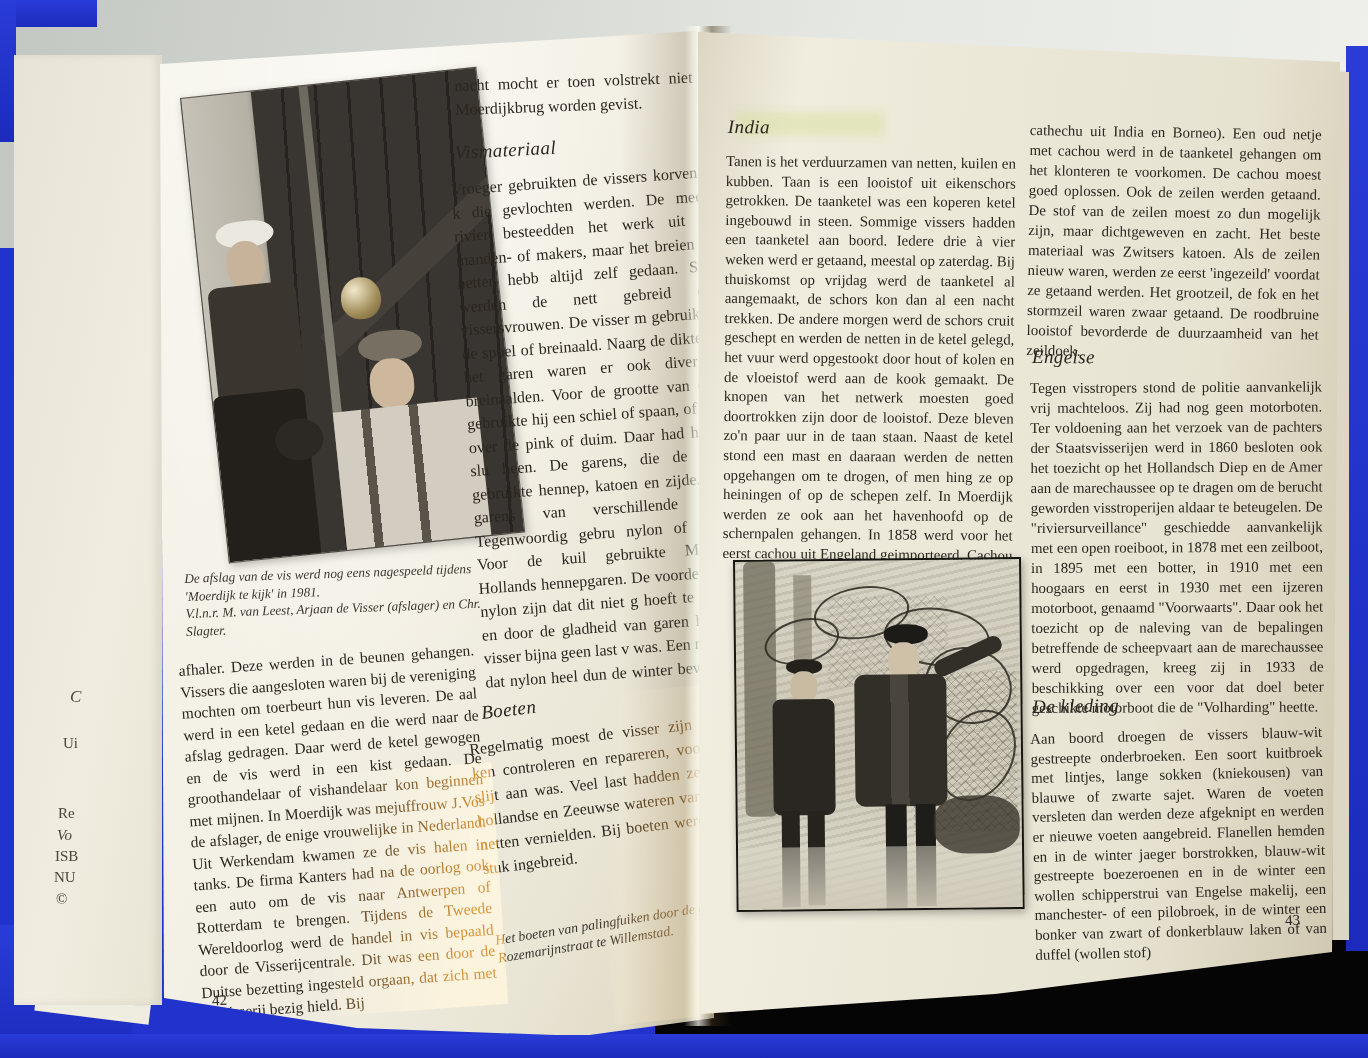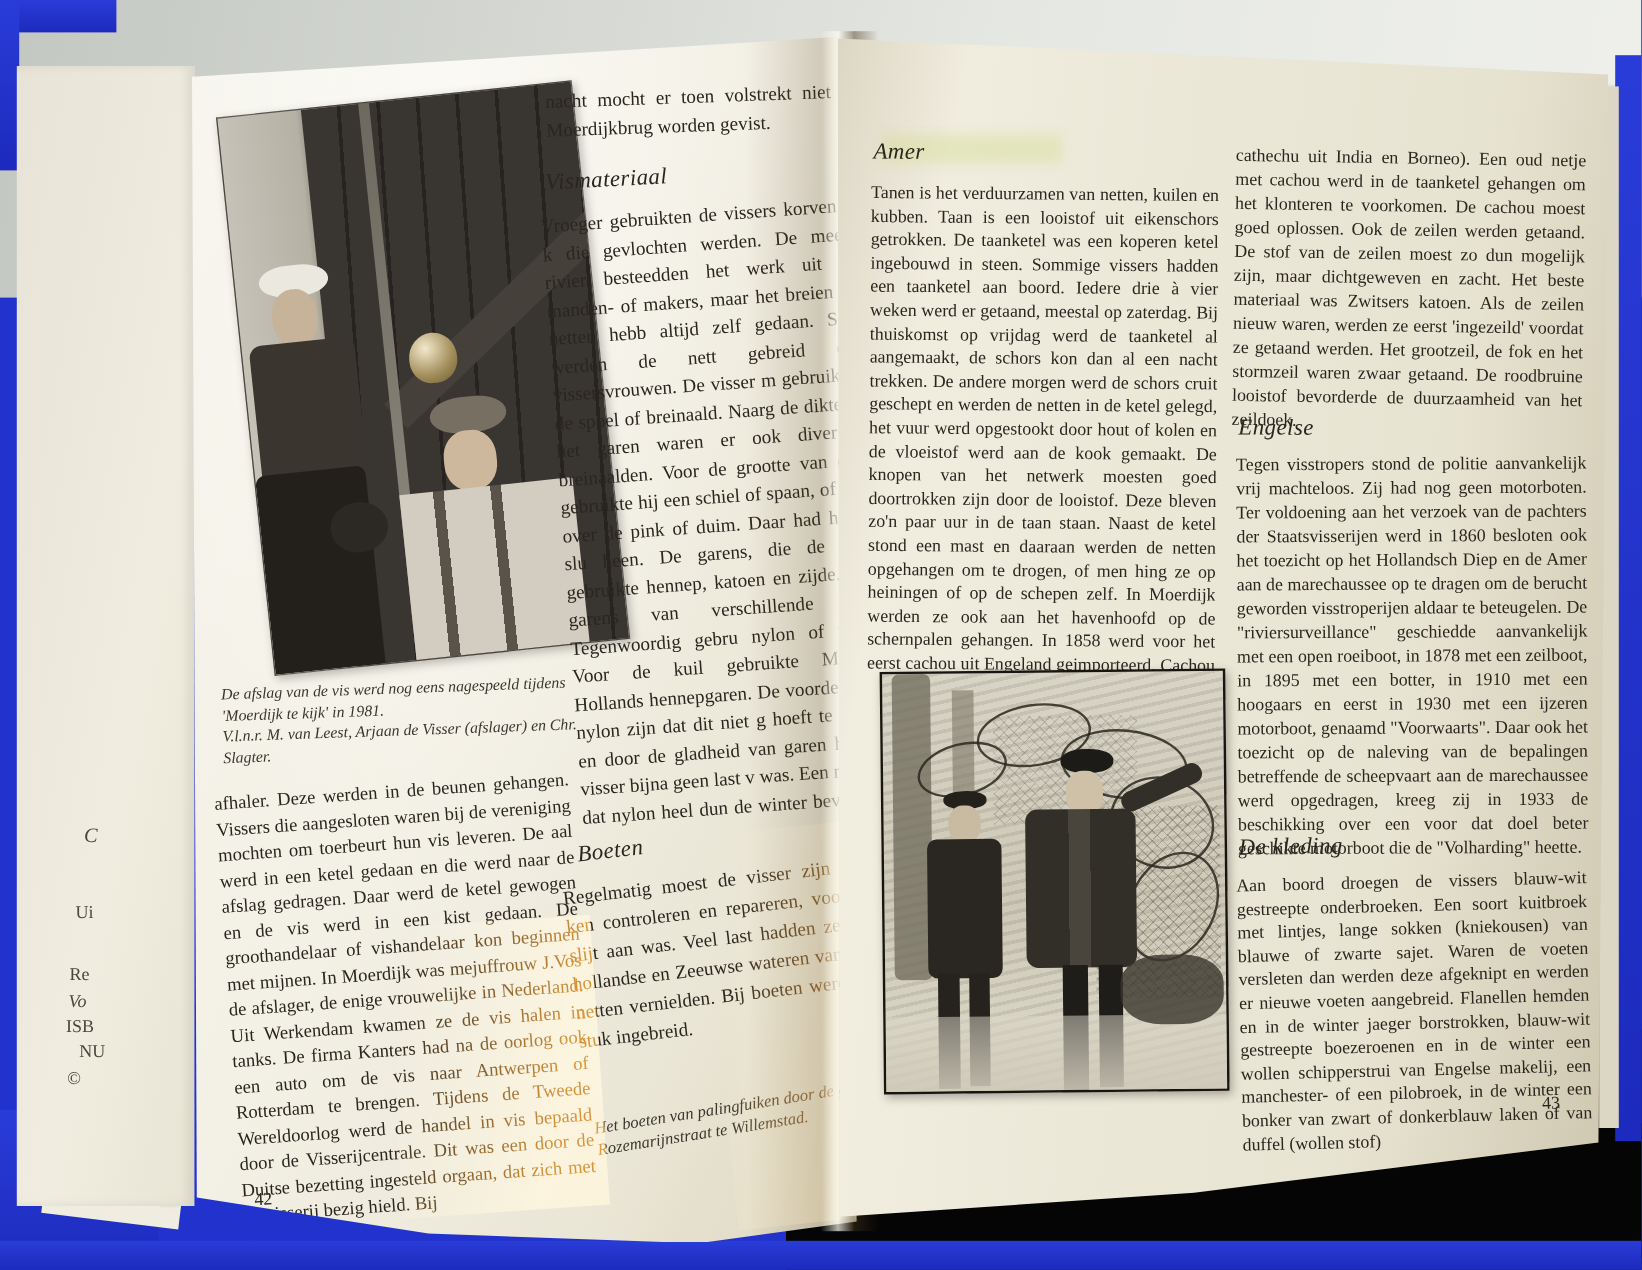--- a/index.html
+++ b/index.html
@@ -58,25 +58,25 @@
   <div class="abs blue" style="left:1346px;top:46px;width:22px;height:905px;"></div>
   <div class="abs blue" style="left:0;top:1034px;width:1368px;height:24px;"></div>
 
   <div class="abs" style="left:40px;top:918px;width:115px;height:100px;background:#efece0;transform:rotate(7deg);"></div>
   <div class="abs strip" style="left:108px;top:80px;width:12px;height:915px;background:#e4e0cf;transform:rotate(.6deg);"></div>
   <div class="abs strip" style="left:122px;top:70px;width:13px;height:930px;background:#ebe7d8;transform:rotate(.4deg);"></div>
   <div class="abs strip" style="left:137px;top:60px;width:14px;height:945px;background:#f1eee1;transform:rotate(.2deg);"></div>
 
   <div class="abs" style="left:14px;top:55px;width:148px;height:950px;background:linear-gradient(100deg,#e7e4d7,#f0ecdf 60%,#e9e5d5);box-shadow:inset -6px 0 8px rgba(0,0,0,.08);">
     <span class="frag" style="left:56px;top:632px;font-style:italic;font-size:17px;">C</span>
-    <span class="frag" style="left:49px;top:698px;">Ui</span>
+    <span class="frag" style="left:49px;top:680px;">Ui</span>
     <span class="frag" style="left:44px;top:750px;">Re</span>
     <span class="frag" style="left:43px;top:772px;font-style:italic;">Vo</span>
     <span class="frag" style="left:41px;top:793px;">ISB</span>
-    <span class="frag" style="left:52px;top:814px;text-align:right;">NU</span>
+    <span class="frag" style="left:40px;top:814px;text-align:right;">NU</span>
     <span class="frag" style="left:42px;top:836px;">©</span>
   </div>
 
   <div class="abs page-left">
 
     <div class="abs sheen" style="left:0;top:0;width:100%;height:100%;background:radial-gradient(ellipse at 40% 6%,rgba(255,255,252,.55),rgba(255,255,255,0) 55%);"></div>
 
     <div class="abs ph1" style="left:28px;top:68px;width:296px;height:466px;transform:rotate(-6deg);transform-origin:top left;" aria-label="Zwart-wit foto van de nagespeelde visafslag: man met witte pet bij een donkere houten deur met scheepsbel">
       <div class="abs" style="left:70px;top:0;width:226px;height:466px;background:repeating-linear-gradient(92deg,#393530 0 30px,#262320 30px 33px);"></div>
       <div class="abs" style="left:88px;top:150px;width:320px;height:28px;background:#45403a;transform:rotate(-38deg);"></div>
@@ -115,21 +115,21 @@
 
   <div class="abs sheen" style="left:684px;top:26px;width:48px;height:1000px;background:linear-gradient(90deg,rgba(255,255,244,0) 0%,rgba(255,255,244,.7) 30%,rgba(70,52,26,.45) 58%,rgba(70,52,26,0) 100%);"></div>
 
   <div class="abs strip" style="left:1332px;top:72px;width:16px;height:868px;background:#dcd6c4;"></div>
 
   <div class="abs page-right">
     <div class="abs sheen" style="left:0;top:0;width:100%;height:100%;background:linear-gradient(100deg,rgba(120,95,55,.18) 0%,rgba(120,95,55,0) 14%,rgba(255,255,255,0) 70%,rgba(110,90,50,.14) 100%);"></div>
 
     <div class="abs sheen" style="left:40px;top:84px;width:150px;height:24px;background:rgba(205,220,130,.35);filter:blur(5px);"></div>
 
-    <div class="h" style="left:33px;top:88px;transform:rotate(.6deg);transform-origin:top left;">Amer</div>
+    <div class="h" style="left:33px;top:88px;transform:rotate(.6deg);transform-origin:top left;">India</div>
     <div class="txt" style="left:31px;top:124px;width:290px;height:406px;overflow:hidden;font-size:14.9px;line-height:19.6px;transform:rotate(.5deg);transform-origin:top left;">Tanen is het verduurzamen van netten, kuilen en kubben. Taan is een looistof uit eikenschors getrokken. De taanketel was een koperen ketel ingebouwd in steen. Sommige vissers hadden een taanketel aan boord. Iedere drie à vier weken werd er getaand, meestal op zaterdag. Bij thuiskomst op vrijdag werd de taanketel al aangemaakt, de schors kon dan al een nacht trekken. De andere morgen werd de schors cruit geschept en werden de netten in de ketel gelegd, het vuur werd opgestookt door hout of kolen en de vloeistof werd aan de kook gemaakt. De knopen van het netwerk moesten goed doortrokken zijn door de looistof. Deze bleven zo'n paar uur in de taan staan. Naast de ketel stond een mast en daaraan werden de netten opgehangen om te drogen, of men hing ze op heiningen of op de schepen zelf. In Moerdijk werden ze ook aan het havenhoofd op de schernpalen gehangen. In 1858 werd voor het eerst cachou uit Engeland geimporteerd. Cachou is een extract uit kernhout of de bast van verschillende Oosterse bomen (o.a.acacia</div>
 
     <div class="abs ph2" style="left:38px;top:532px;width:284px;height:348px;transform:rotate(-.6deg);transform-origin:top left;" aria-label="Zwart-wit foto: twee vissers met pet bij opgehangen palingfuiken met hoepels">
       <div class="abs" style="left:8px;top:0;width:32px;height:255px;background:#6e6959;opacity:.75;border-radius:6px;"></div>
       <div class="abs" style="left:58px;top:14px;width:18px;height:190px;background:#7b7666;opacity:.6;"></div>
       <div class="hoop" style="left:78px;top:26px;width:92px;height:48px;transform:rotate(-8deg);"></div>
       <div class="hoop" style="left:148px;top:48px;width:102px;height:54px;transform:rotate(6deg);"></div>
       <div class="hoop" style="left:28px;top:58px;width:72px;height:40px;transform:rotate(-14deg);"></div>
       <div class="hoop" style="left:188px;top:88px;width:84px;height:72px;transform:rotate(18deg);"></div>
       <div class="hoop" style="left:204px;top:148px;width:68px;height:92px;transform:rotate(28deg);"></div>

